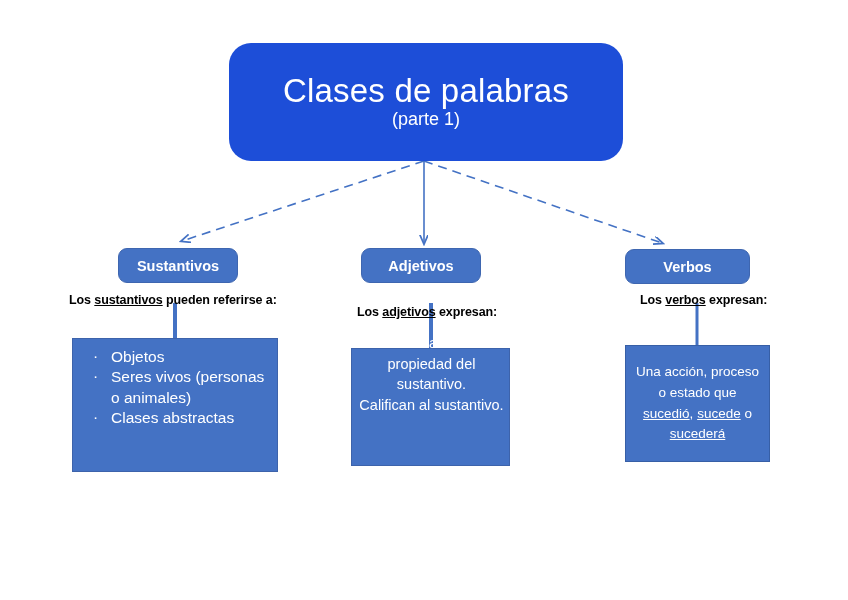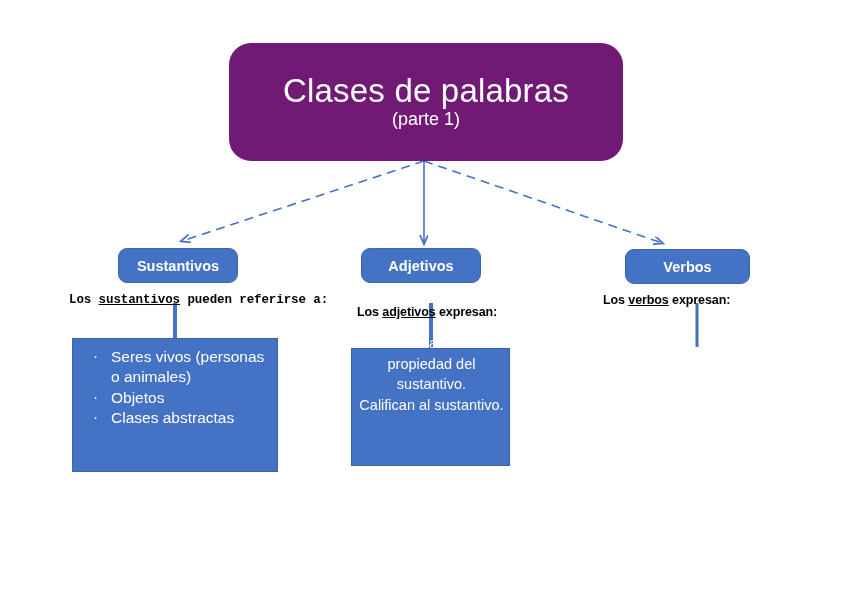--- a/index.html
+++ b/index.html
@@ -32,21 +32,21 @@
     pointer-events: none;
   }
 
   
   .root-node {
     position: absolute;
     left: 229px;
     top: 43px;
     width: 394px;
     height: 118px;
-    background: #701a75;
+    background: #1d4ed8;
     border-radius: 22px;
     display: flex;
     flex-direction: column;
     align-items: center;
     justify-content: center;
     color: #ffffff;
   }
   .root-title {
     font-size: 33px;
     font-weight: 400;
@@ -79,23 +79,23 @@
   
   .caption {
     position: absolute;
     font-size: 12.5px;
     font-weight: bold;
     color: #000000;
     white-space: nowrap;
     letter-spacing: -0.1px;
   }
   .caption u { text-decoration: underline; text-underline-offset: 1px; }
-  .cap-sustantivos { left: 69px;  top: 293px; font-family: Liberation Mono, monospace; }
+  .cap-sustantivos { left: 69px;  top: 293px; }
   .cap-adjetivos   { left: 357px; top: 305px; }
-  .cap-verbos      { left: 603px; top: 293px; }
+  .cap-verbos      { left: 640px; top: 293px; }
 
   
   .content-box {
     position: absolute;
     background: #4472C4;
     color: #ffffff;
     box-sizing: border-box;
   }
 
   .box-sustantivos {
@@ -191,22 +191,22 @@
   </div>
 
   <div class="pill pill-sustantivos">
     <span>Sustantivos</span>
   </div>
   <div class="caption cap-sustantivos">
     <span>Los </span><u>sustantivos</u><span> pueden referirse a:</span>
   </div>
   <div class="content-box box-sustantivos">
     <ul class="bullet-list">
+      <li>Objetos</li>
       <li>Seres vivos (personas o animales)</li>
-      <li>Objetos</li>
       <li>Clases abstractas</li>
     </ul>
   </div>
 
   <div class="pill pill-adjetivos">
     <span>Adjetivos</span>
   </div>
   <div class="caption cap-adjetivos">
     <span>Los </span><u>adjetivos</u><span> expresan:</span>
   </div>
@@ -216,14 +216,17 @@
       <p class="gap">Califican al sustantivo.</p>
     </div>
   </div>
 
   <div class="pill pill-verbos">
     <span>Verbos</span>
   </div>
   <div class="caption cap-verbos">
     <span>Los </span><u>verbos</u><span> expresan:</span>
   </div>
+  <div class="content-box box-verbos">
+    <div class="verb-text"><span>Una acción, proceso o estado que </span><u>sucedió</u><span>, </span><u>sucede</u><span> o </span><u>sucederá</u></div>
+  </div>
 
 </div>
 
 </body></html>

